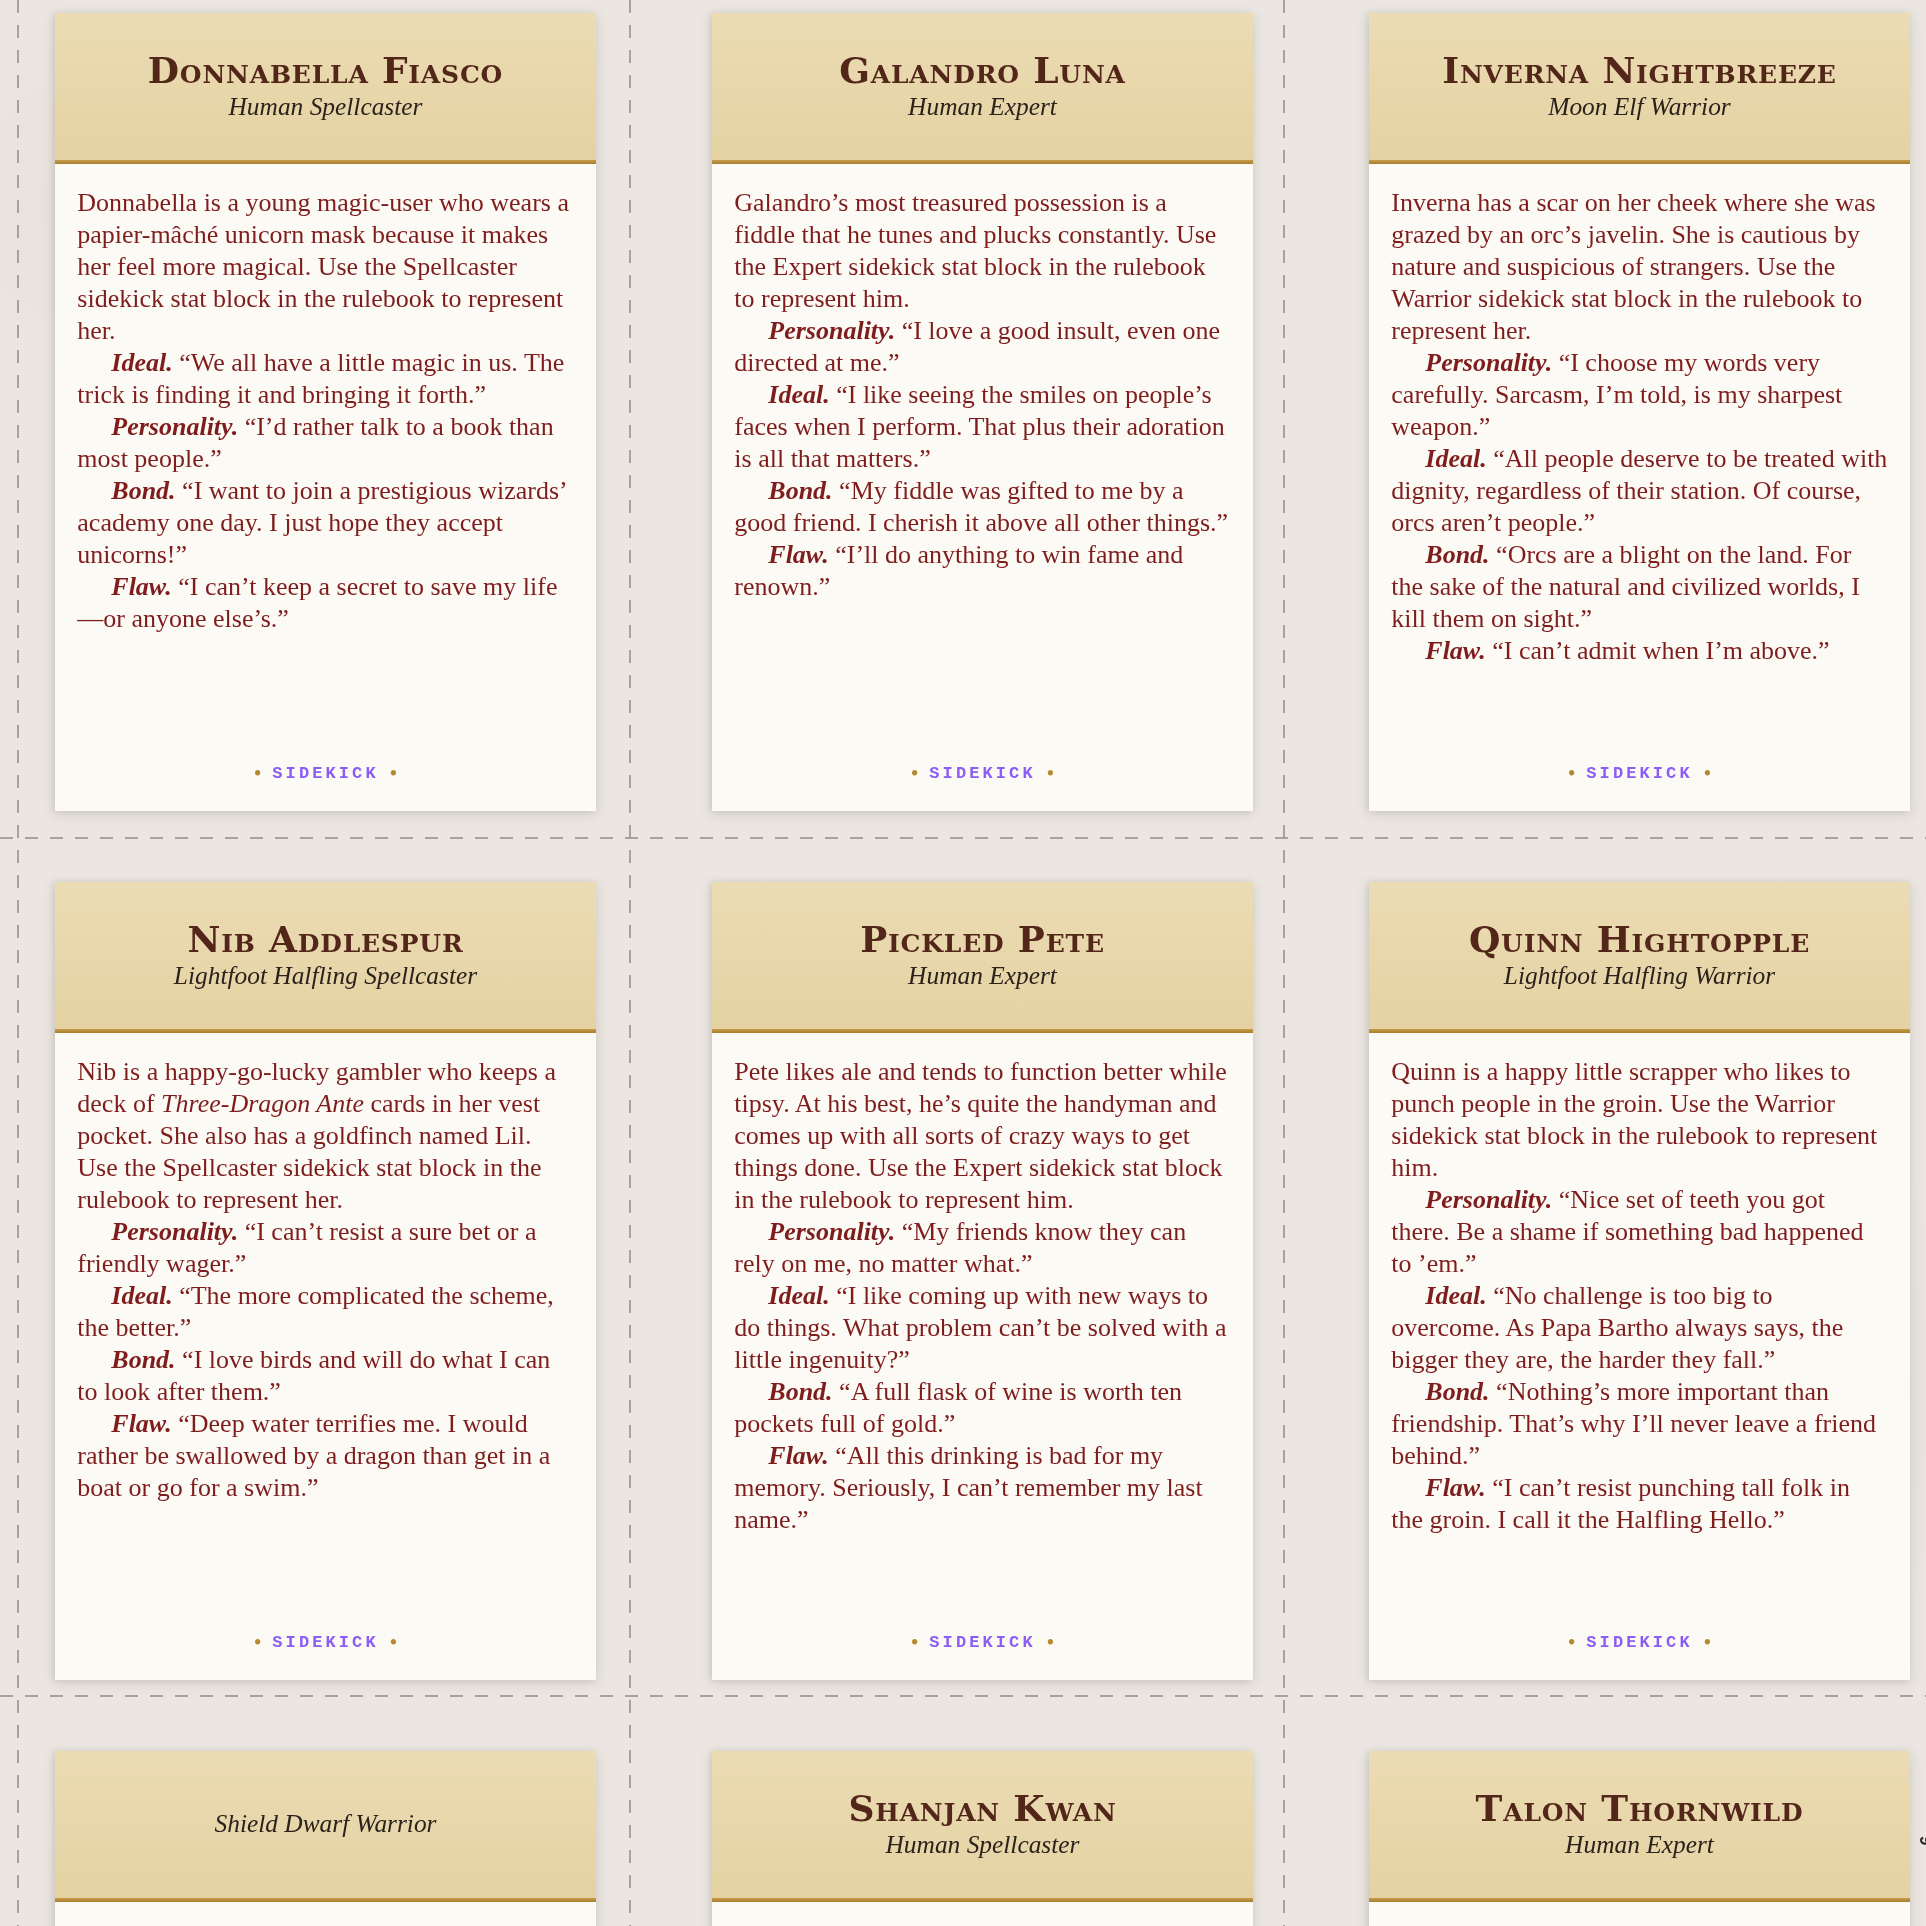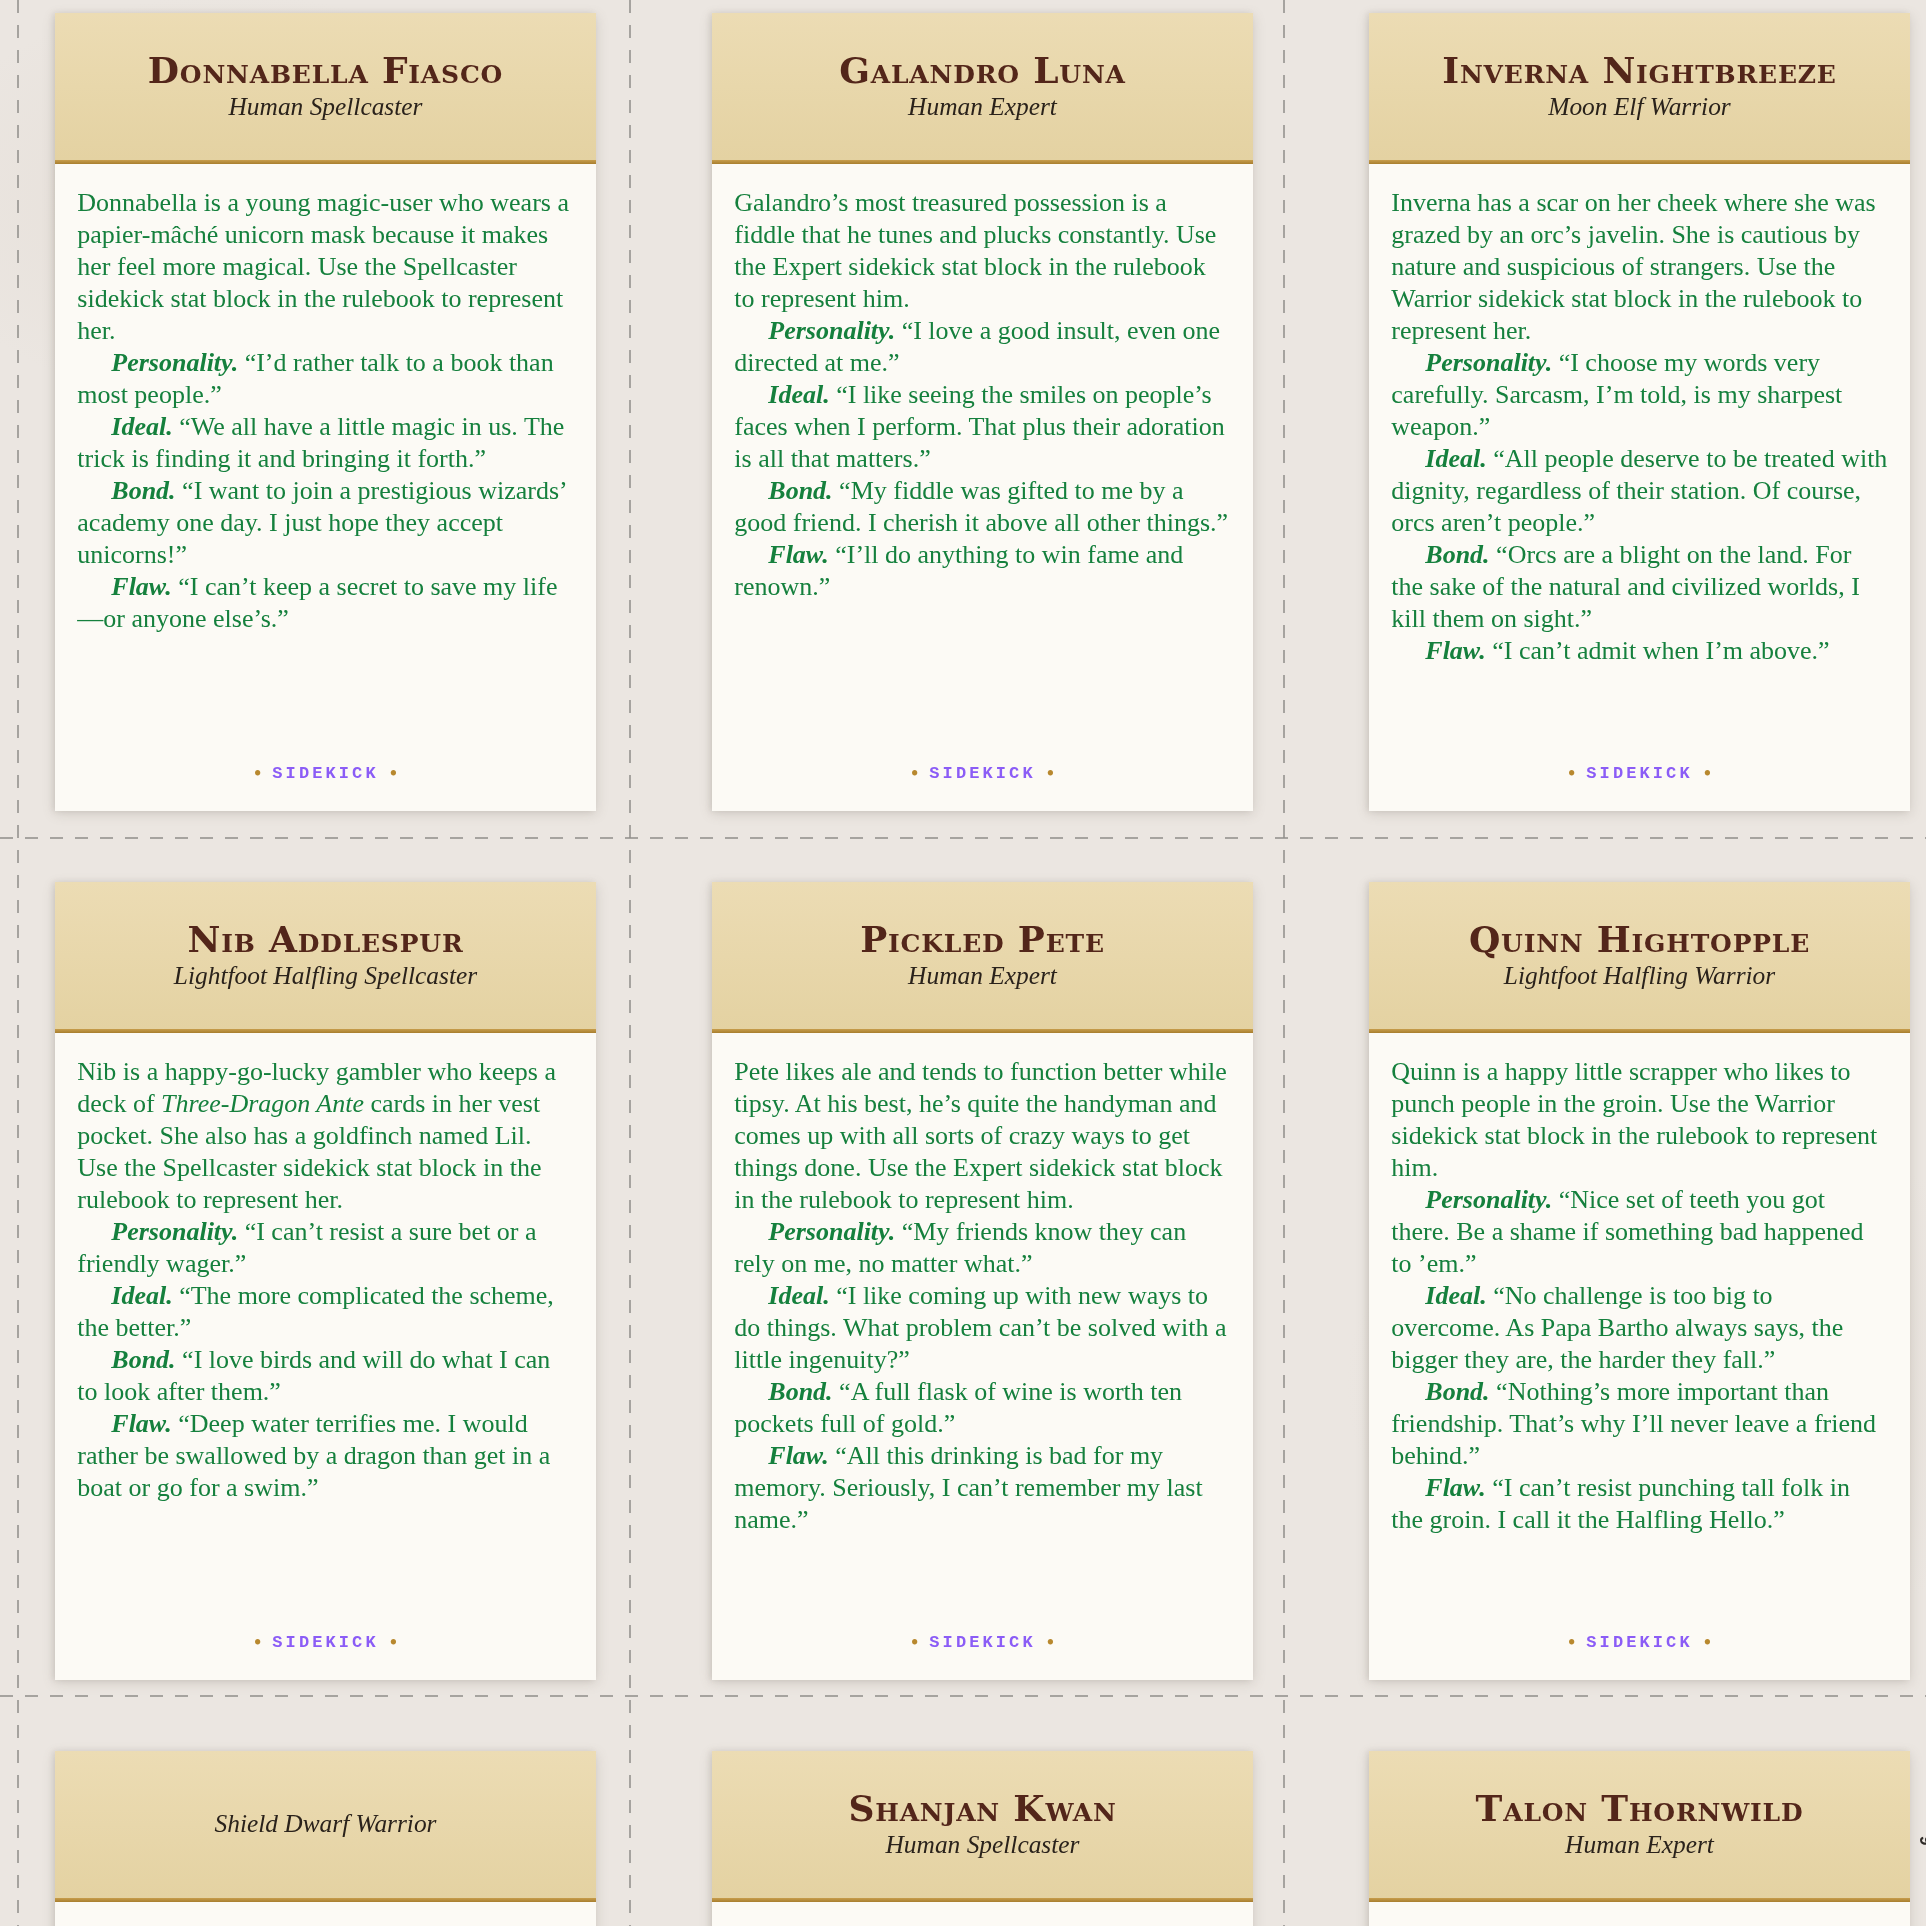--- a/index.html
+++ b/index.html
@@ -46,21 +46,21 @@
     letter-spacing:0.8px;color:#53261a;white-space:nowrap;
   }
   .subtitle{
     margin:0;font-style:italic;font-weight:400;
     font-size:25.4px;line-height:1;color:#2a221b;
   }
   .rule{height:4.6px;flex:0 0 auto;background:linear-gradient(#c79d4c,#a87e2e);}
   .body{
     flex:1 1 auto;
     padding:22.3px 22.3px 0 22.3px;
-    font-size:26px;line-height:32px;color:#15803d;
+    font-size:26px;line-height:32px;color:#7f1d1d;
   }
   .body p{margin:0;}
   .trait{text-indent:34px;}
   .trait b{font-style:italic;}
   .intro .it{font-style:italic;}
   .foot{
     flex:0 0 auto;margin-top:auto;
     display:flex;align-items:center;justify-content:center;gap:10.8px;
     padding-bottom:16px;height:42px;
   }
@@ -88,22 +88,22 @@
   <div class="hcut" style="top:1695px"></div>
 
   <article class="card">
     <header class="band">
       <h2 class="title">Donnabella Fiasco</h2>
       <p class="subtitle">Human Spellcaster</p>
     </header>
     <div class="rule"></div>
     <div class="body">
       <p class="intro"><span>Donnabella is a young magic-user who wears a papier-mâché unicorn mask because it makes her feel more magical. Use the Spellcaster sidekick stat block in the rulebook to represent her.</span><span class="it"></span><span></span></p>
+      <p class="trait"><b>Ideal.</b> <span>“We all have a little magic in us. The trick is finding it and bringing it forth.”</span></p>
       <p class="trait"><b>Personality.</b> <span>“I’d rather talk to a book than most people.”</span></p>
-      <p class="trait"><b>Ideal.</b> <span>“We all have a little magic in us. The trick is finding it and bringing it forth.”</span></p>
       <p class="trait"><b>Bond.</b> <span>“I want to join a prestigious wizards’ academy one day. I just hope they accept unicorns!”</span></p>
       <p class="trait"><b>Flaw.</b> <span>“I can’t keep a secret to save my life—or anyone else’s.”</span></p>
     </div>
     <footer class="foot">
       <span class="dot">•</span>
       <span class="sidekick">SIDEKICK</span>
       <span class="dot">•</span>
     </footer>
   </article>
 

